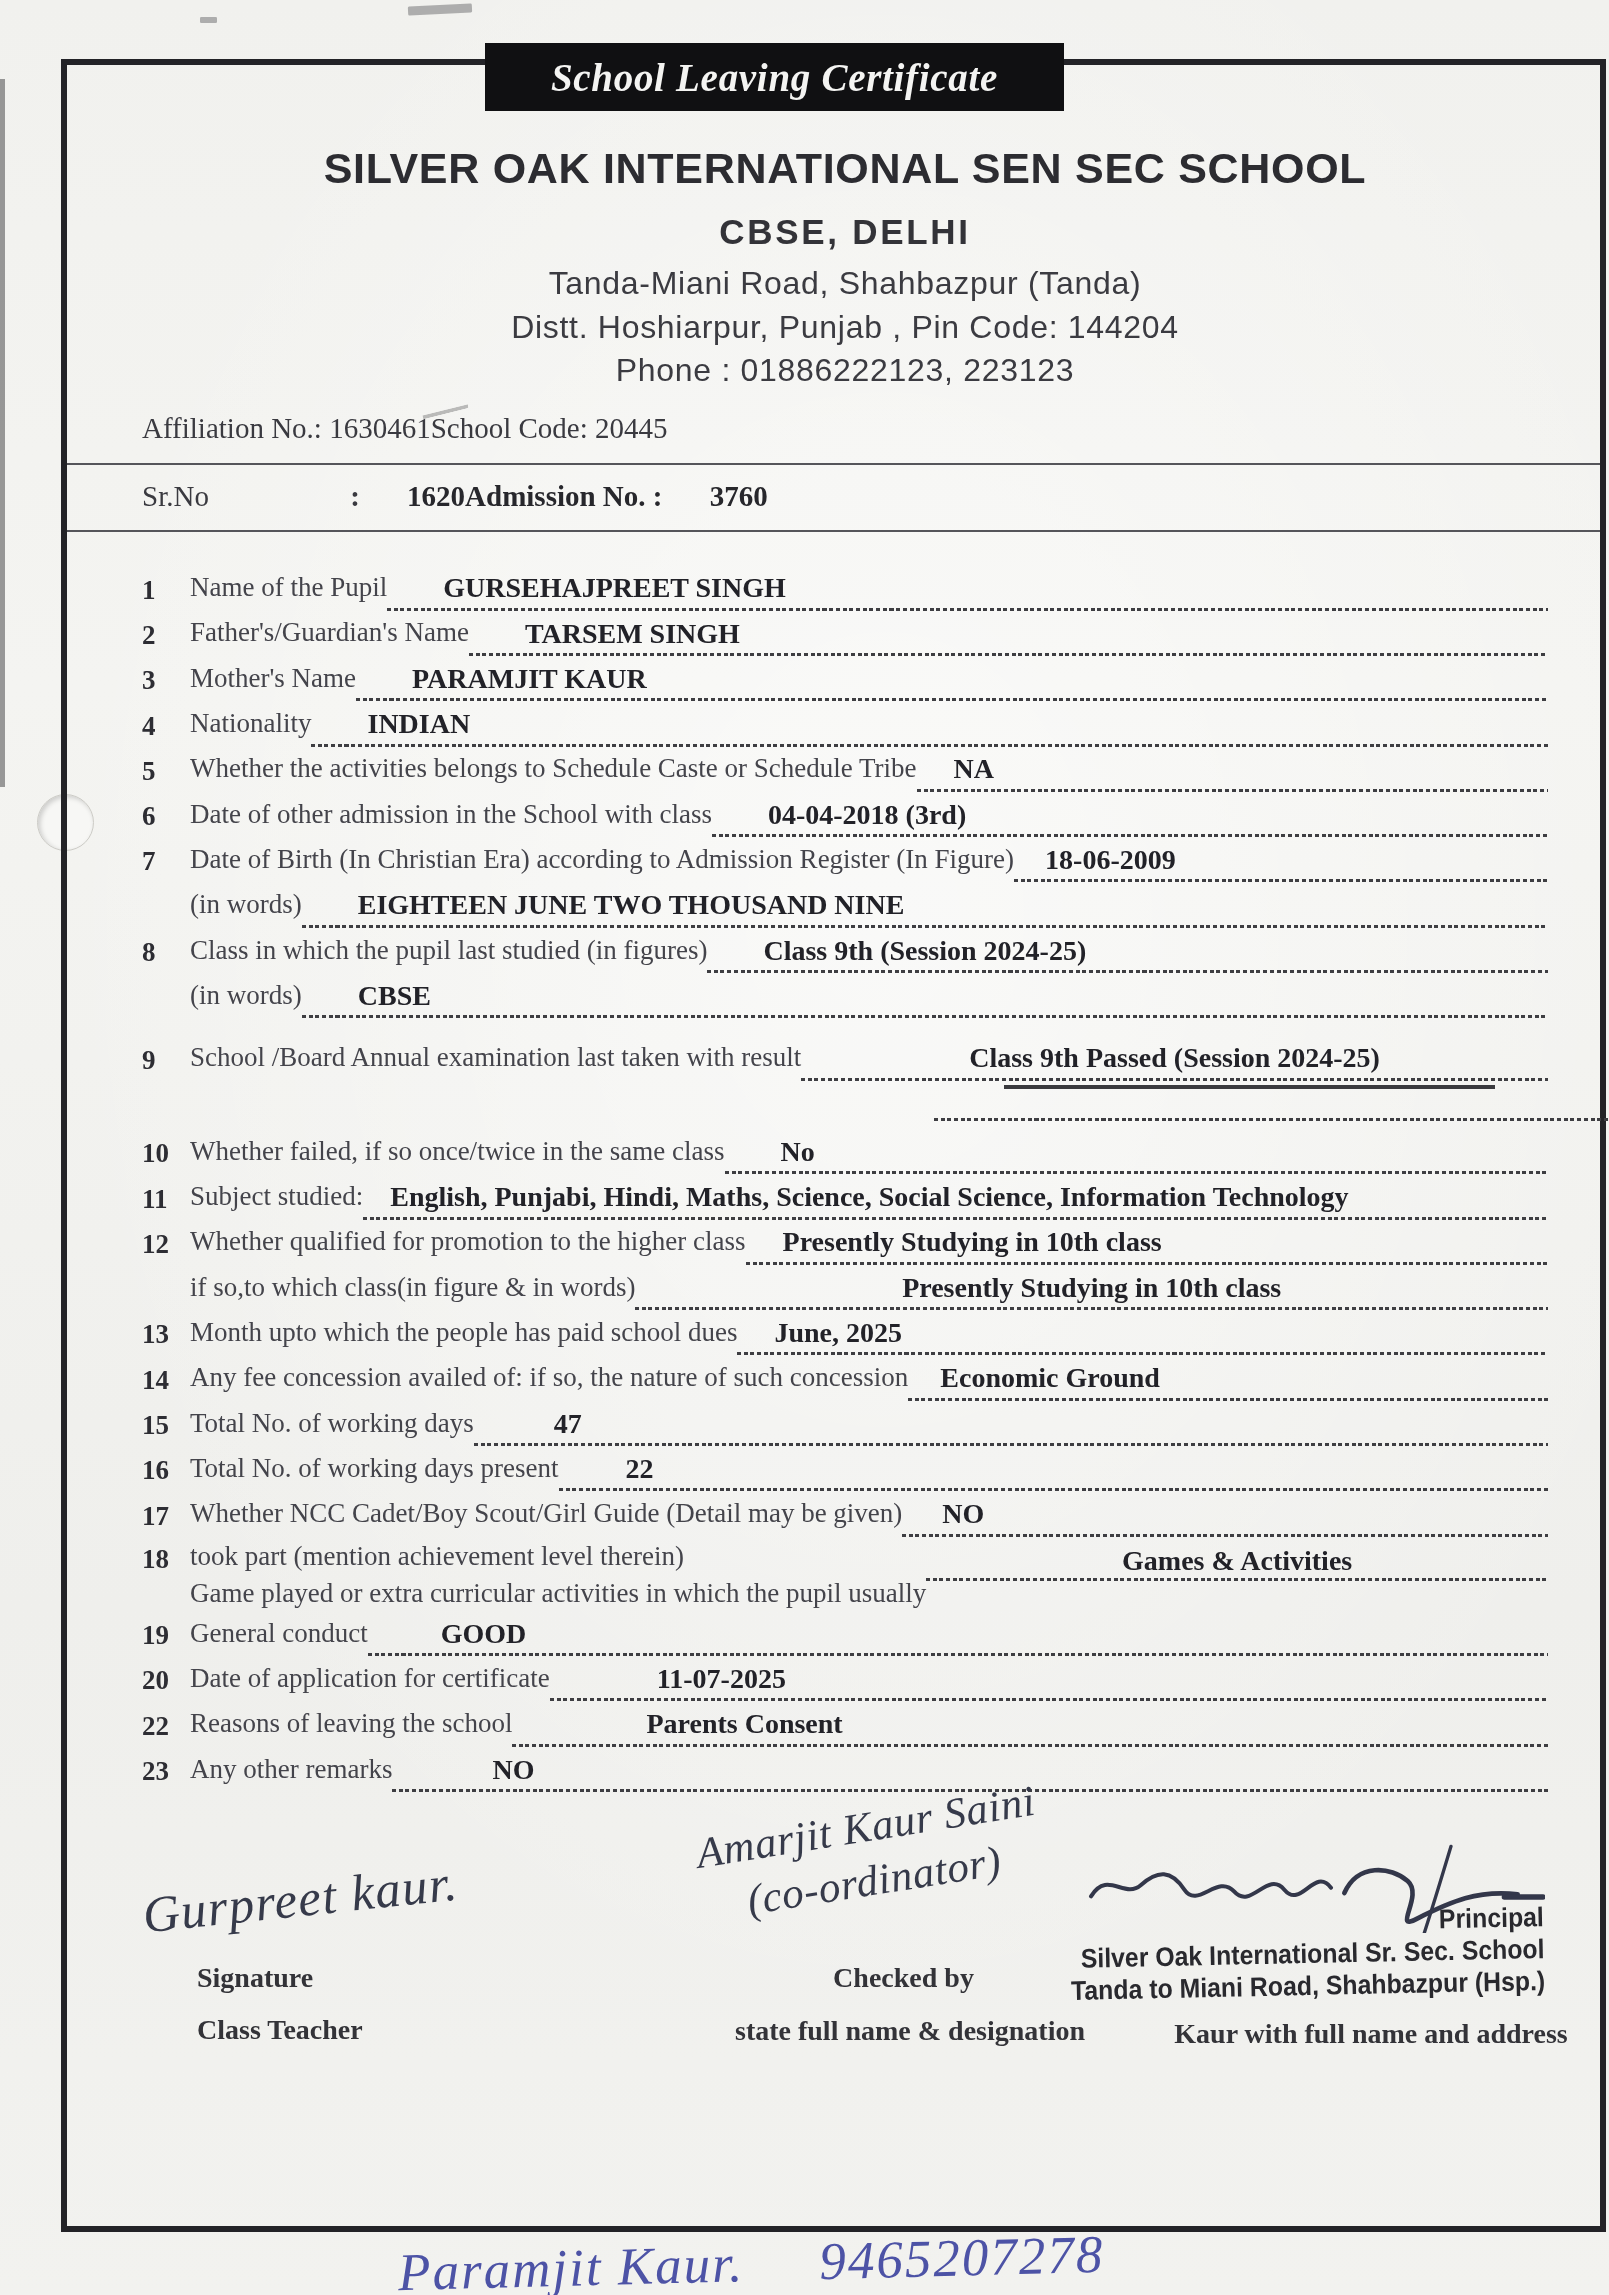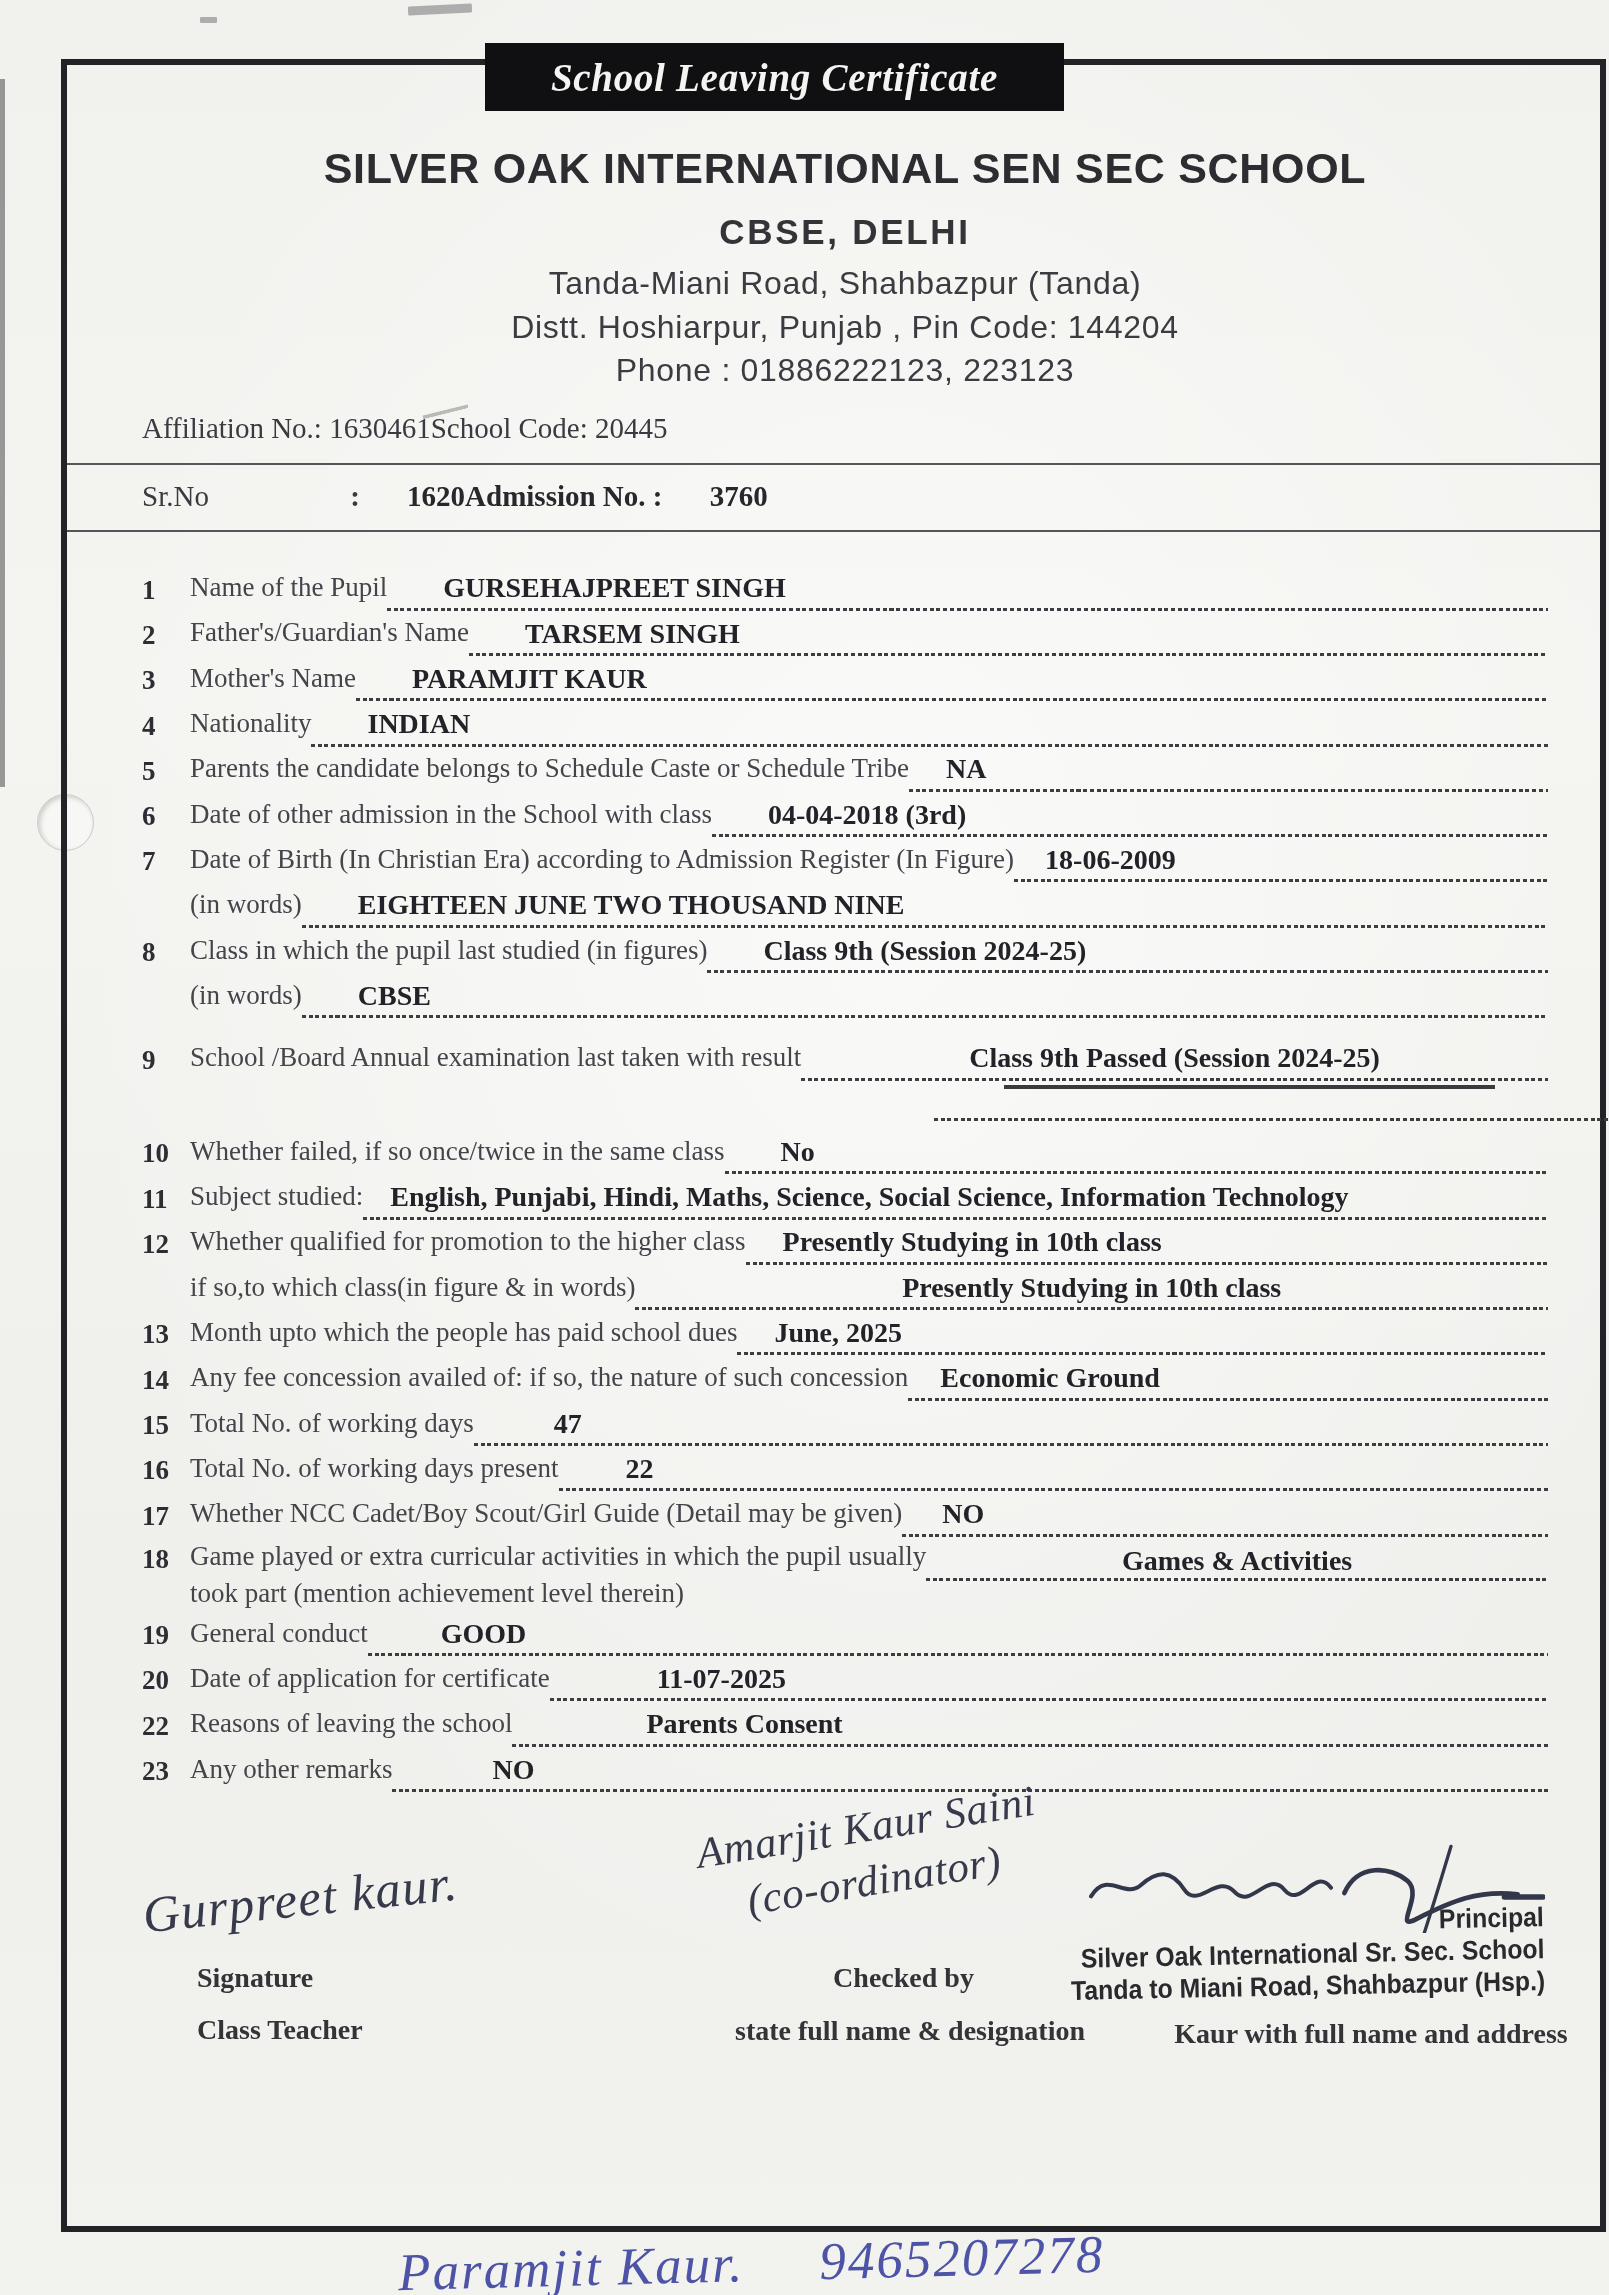--- a/index.html
+++ b/index.html
@@ -176,21 +176,21 @@
       <div class="frow">
         <span class="num">4</span>
         <span class="lbl">Nationality</span>
         <span class="fill">
             <b class="ans">INDIAN</b>
           </span>
       </div>
 
       <div class="frow">
         <span class="num">5</span>
-        <span class="lbl">Parents the candidate belongs to Schedule Caste or Schedule Tribe</span>
+        <span class="lbl">Whether the activities belongs to Schedule Caste or Schedule Tribe</span>
         <span class="fill">
             <b class="ans" style="margin-left:37px;">NA</b>
           </span>
       </div>
 
       <div class="frow">
         <span class="num">6</span>
         <span class="lbl">Date of other admission in the School with class</span>
         <span class="fill">
             <b class="ans">04-04-2018 (3rd)</b>
@@ -309,22 +309,22 @@
         <span class="num">17</span>
         <span class="lbl">Whether NCC Cadet/Boy Scout/Girl Guide (Detail may be  given)</span>
         <span class="fill">
             <b class="ans" style="margin-left:40px;">NO</b>
           </span>
       </div>
 
       <div class="frow alt">
         <span class="num" style="padding-top:5.3px;">18</span>
         <span class="lbl" style="max-width:788px;">
+          <span style="display:block;">took part (mention achievement level therein)</span>
           <span>Game played or extra curricular activities in which the pupil usually</span>
-          <span style="display:block;">took part (mention achievement level therein)</span>
         </span>
         <span class="fill ctr">
             <b class="ans">Games &amp; Activities</b>
           </span>
       </div>
 
       <div class="frow">
         <span class="num">19</span>
         <span class="lbl">General conduct</span>
         <span class="fill">

